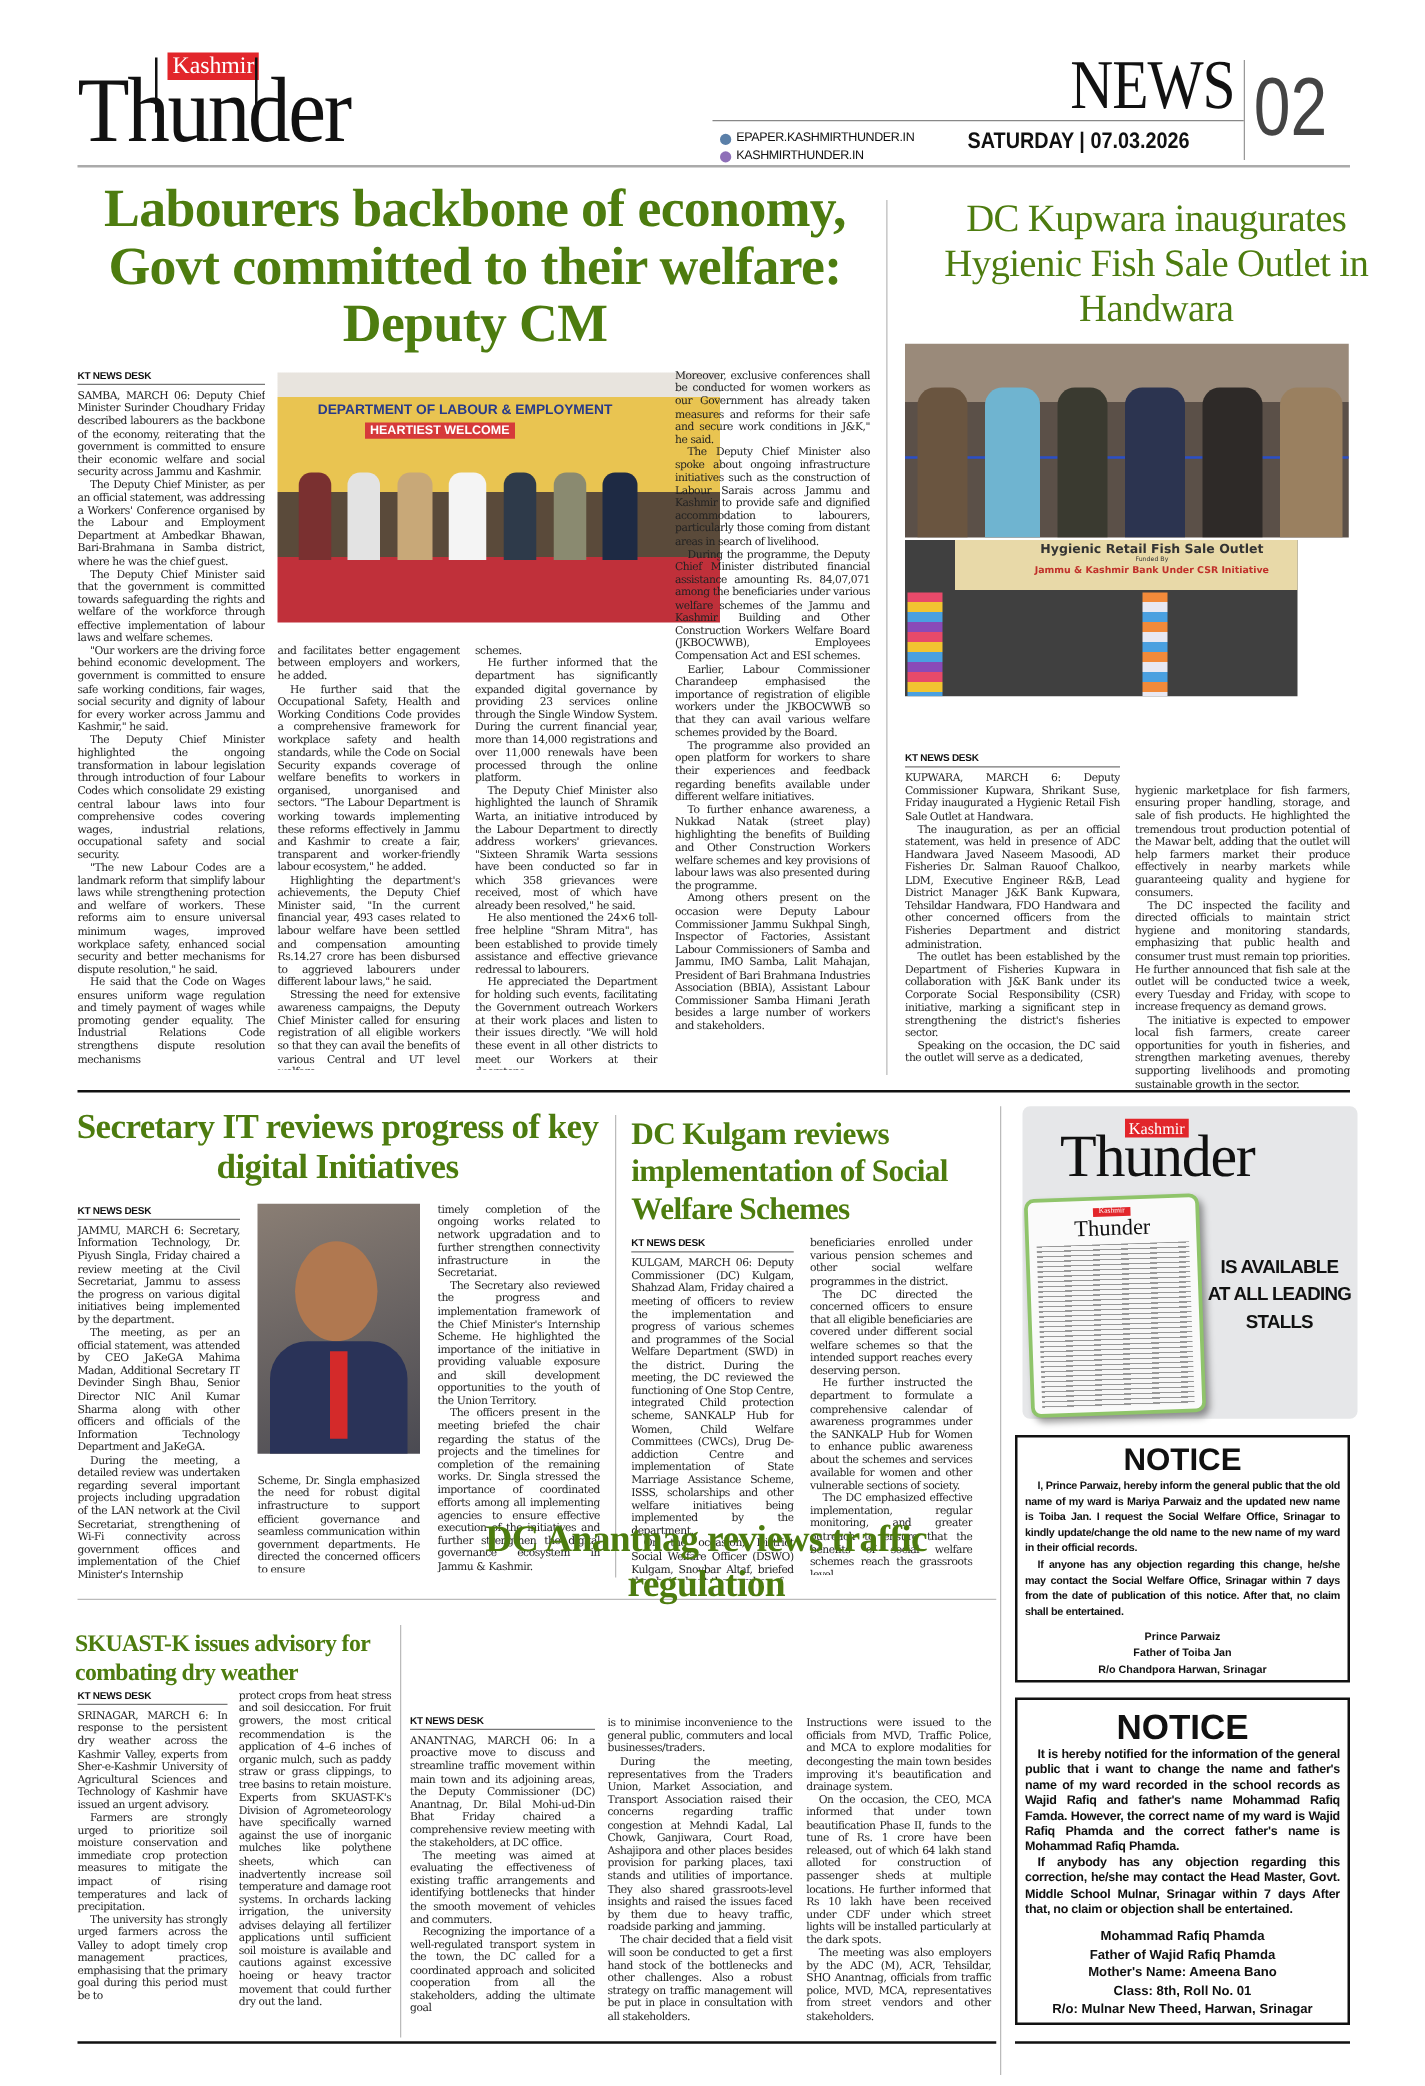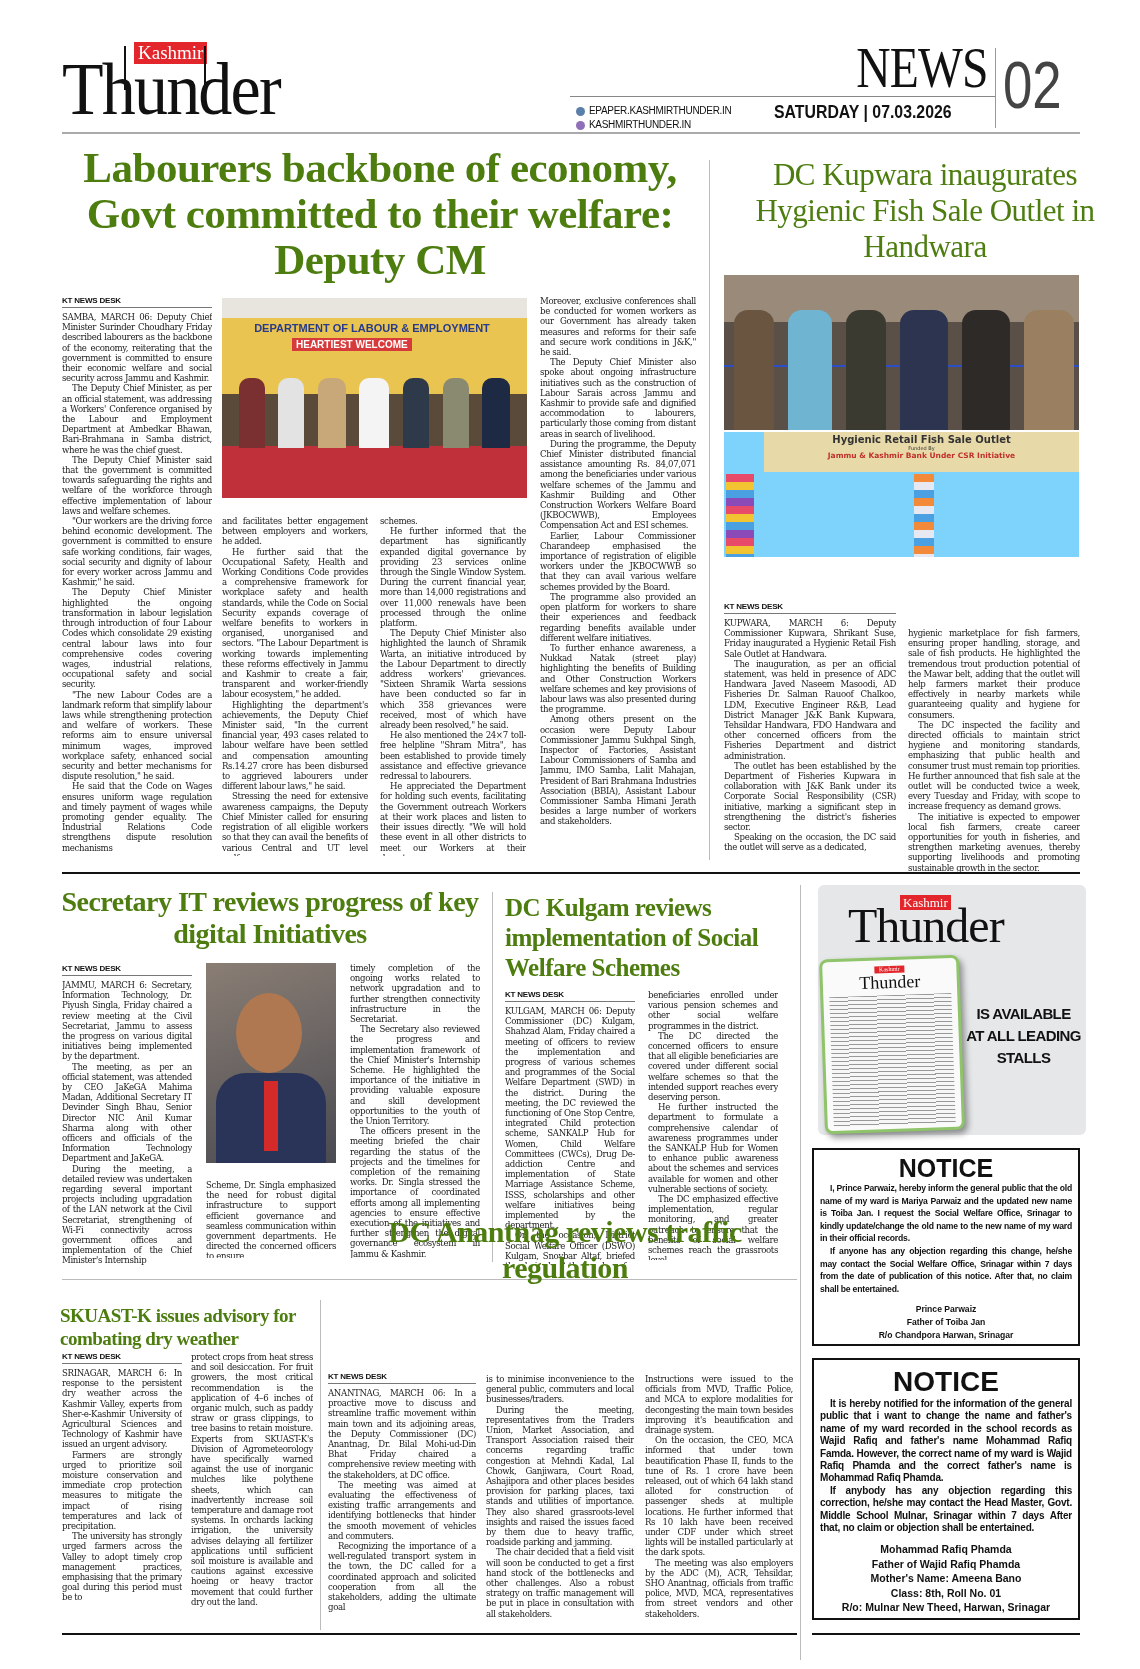--- a/index.html
+++ b/index.html
@@ -78,21 +78,21 @@
   <div class="col" style="height:555px">
     <p class="first">SAMBA, MARCH 06: Deputy Chief Minister Surinder Choudhary Friday described labourers as the backbone of the economy, reiterating that the government is committed to ensure their economic welfare and social security across Jammu and Kashmir.</p>
     <p>The Deputy Chief Minister, as per an official statement, was addressing a Workers' Conference organised by the Labour and Employment Department at Ambedkar Bhawan, Bari-Brahmana in Samba district, where he was the chief guest.</p>
     <p>The Deputy Chief Minister said that the government is committed towards safeguarding the rights and welfare of the workforce through effective implementation of labour laws and welfare schemes.</p>
     <p>"Our workers are the driving force behind economic development. The government is committed to ensure safe working conditions, fair wages, social security and dignity of labour for every worker across Jammu and Kashmir," he said.</p>
     <p>The Deputy Chief Minister highlighted the ongoing transformation in labour legislation through introduction of four Labour Codes which consolidate 29 existing central labour laws into four comprehensive codes covering wages, industrial relations, occupational safety and social security.</p>
     <p>"The new Labour Codes are a landmark reform that simplify labour laws while strengthening protection and welfare of workers. These reforms aim to ensure universal minimum wages, improved workplace safety, enhanced social security and better mechanisms for dispute resolution," he said.</p>
     <p>He said that the Code on Wages ensures uniform wage regulation and timely payment of wages while promoting gender equality. The Industrial Relations Code strengthens dispute resolution mechanisms</p>
   </div>
 </div>
-<div class="photo" style="left:222px;top:298px;width:305px;height:200px;background:linear-gradient(#e8e4de 0 10%,#e9c451 10% 48%,#5a4a3a 48% 74%,#c0303a 74% 100%)">
+<div class="photo" style="left:222px;top:298px;width:354px;height:200px;background:linear-gradient(#e8e4de 0 10%,#e9c451 10% 48%,#5a4a3a 48% 74%,#c0303a 74% 100%)">
   <div style="position:absolute;left:20px;top:24px;width:260px;text-align:center;font-family:'Liberation Sans',sans-serif;font-weight:bold;font-size:11px;color:#283a8a">DEPARTMENT OF LABOUR &amp; EMPLOYMENT</div>
   <div style="position:absolute;left:70px;top:40px;padding:1px 4px;background:#d63a3a;color:#fff;font-family:'Liberation Sans',sans-serif;font-weight:bold;font-size:10px">HEARTIEST WELCOME</div>
   <div style="position:absolute;left:10px;top:80px;width:285px;height:70px;display:flex;justify-content:space-around">
     <span style="width:26px;background:#7a3030;border-radius:10px 10px 0 0"></span>
     <span style="width:26px;background:#e3e3e3;border-radius:10px 10px 0 0"></span>
     <span style="width:28px;background:#c8a878;border-radius:10px 10px 0 0"></span>
     <span style="width:30px;background:#f4f4f4;border-radius:10px 10px 0 0"></span>
     <span style="width:26px;background:#2e3a4a;border-radius:10px 10px 0 0"></span>
     <span style="width:26px;background:#8a8a70;border-radius:10px 10px 0 0"></span>
     <span style="width:28px;background:#1e2a44;border-radius:10px 10px 0 0"></span>
@@ -104,21 +104,21 @@
     <p>He further said that the Occupational Safety, Health and Working Conditions Code provides a comprehensive framework for workplace safety and health standards, while the Code on Social Security expands coverage of welfare benefits to workers in organised, unorganised and sectors. "The Labour Department is working towards implementing these reforms effectively in Jammu and Kashmir to create a fair, transparent and worker-friendly labour ecosystem," he added.</p>
     <p>Highlighting the department's achievements, the Deputy Chief Minister said, "In the current financial year, 493 cases related to labour welfare have been settled and compensation amounting Rs.14.27 crore has been disbursed to aggrieved labourers under different labour laws," he said.</p>
     <p>Stressing the need for extensive awareness campaigns, the Deputy Chief Minister called for ensuring registration of all eligible workers so that they can avail the benefits of various Central and UT level welfare</p>
   </div>
 </div>
 <div class="abs" style="left:380px;top:516px;width:146px">
   <div class="col" style="height:340px">
     <p class="first">schemes.</p>
     <p>He further informed that the department has significantly expanded digital governance by providing 23 services online through the Single Window System. During the current financial year, more than 14,000 registrations and over 11,000 renewals have been processed through the online platform.</p>
     <p>The Deputy Chief Minister also highlighted the launch of Shramik Warta, an initiative introduced by the Labour Department to directly address workers' grievances. "Sixteen Shramik Warta sessions have been conducted so far in which 358 grievances were received, most of which have already been resolved," he said.</p>
-    <p>He also mentioned the 24×7 toll-free helpline "Shram Mitra", has been established to provide timely assistance and effective grievance redressal to labourers.</p>
+    <p>He also mentioned the 24×6 toll-free helpline "Shram Mitra", has been established to provide timely assistance and effective grievance redressal to labourers.</p>
     <p>He appreciated the Department for holding such events, facilitating the Government outreach Workers at their work places and listen to their issues directly. "We will hold these event in all other districts to meet our Workers at their doorsteps.</p>
   </div>
 </div>
 <div class="abs" style="left:540px;top:296px;width:156px">
   <div class="col" style="height:560px">
     <p class="first">Moreover, exclusive conferences shall be conducted for women workers as our Government has already taken measures and reforms for their safe and secure work conditions in J&amp;K," he said.</p>
     <p>The Deputy Chief Minister also spoke about ongoing infrastructure initiatives such as the construction of Labour Sarais across Jammu and Kashmir to provide safe and dignified accommodation to labourers, particularly those coming from distant areas in search of livelihood.</p>
     <p>During the programme, the Deputy Chief Minister distributed financial assistance amounting Rs. 84,07,071 among the beneficiaries under various welfare schemes of the Jammu and Kashmir Building and Other Construction Workers Welfare Board (JKBOCWWB), Employees Compensation Act and ESI schemes.</p>
     <p>Earlier, Labour Commissioner Charandeep emphasised the importance of registration of eligible workers under the JKBOCWWB so that they can avail various welfare schemes provided by the Board.</p>
     <p>The programme also provided an open platform for workers to share their experiences and feedback regarding benefits available under different welfare initiatives.</p>
@@ -133,21 +133,21 @@
   <div style="position:absolute;left:0;top:90px;width:355px;height:2px;background:#2b4fc8"></div>
   <div style="position:absolute;left:10px;top:35px;width:340px;height:120px;display:flex;justify-content:space-between">
     <span style="width:40px;background:#6a5540;border-radius:14px 14px 0 0"></span>
     <span style="width:44px;background:#6fb4d0;border-radius:14px 14px 0 0"></span>
     <span style="width:40px;background:#3a3a30;border-radius:14px 14px 0 0"></span>
     <span style="width:48px;background:#2c3450;border-radius:14px 14px 0 0"></span>
     <span style="width:48px;background:#2e2a28;border-radius:14px 14px 0 0"></span>
     <span style="width:50px;background:#9a8060;border-radius:14px 14px 0 0"></span>
   </div>
 </div>
-<div class="photo" style="left:724px;top:432px;width:355px;height:125px;background:#7dd3fc">
+<div class="photo" style="left:724px;top:432px;width:314px;height:125px;background:#404040">
   <div style="position:absolute;left:40px;top:0;width:315px;height:40px;background:#e8d9a8;text-align:center;font-family:'DejaVu Sans',sans-serif">
     <div style="font-size:10px;font-weight:bold;color:#333;padding-top:2px">Hygienic Retail Fish Sale Outlet</div>
     <div style="font-size:5px;color:#333">Funded By</div>
     <div style="font-size:7.5px;font-weight:bold;color:#c0302a">Jammu &amp; Kashmir Bank Under CSR Initiative</div>
   </div>
   <div style="position:absolute;left:2px;top:42px;width:28px;height:83px;background:repeating-linear-gradient(#e84a6a 0 8px,#f2c431 8px 16px,#4aa0e0 16px 24px,#8a4ab8 24px 32px)"></div>
   <div style="position:absolute;left:190px;top:42px;width:20px;height:83px;background:repeating-linear-gradient(#f28a3a 0 8px,#e8e8f2 8px 16px,#4aa0e0 16px 24px)"></div>
 </div>
 <div class="abs" style="left:724px;top:602px;width:172px">
   <div class="desk">KT NEWS DESK</div>

